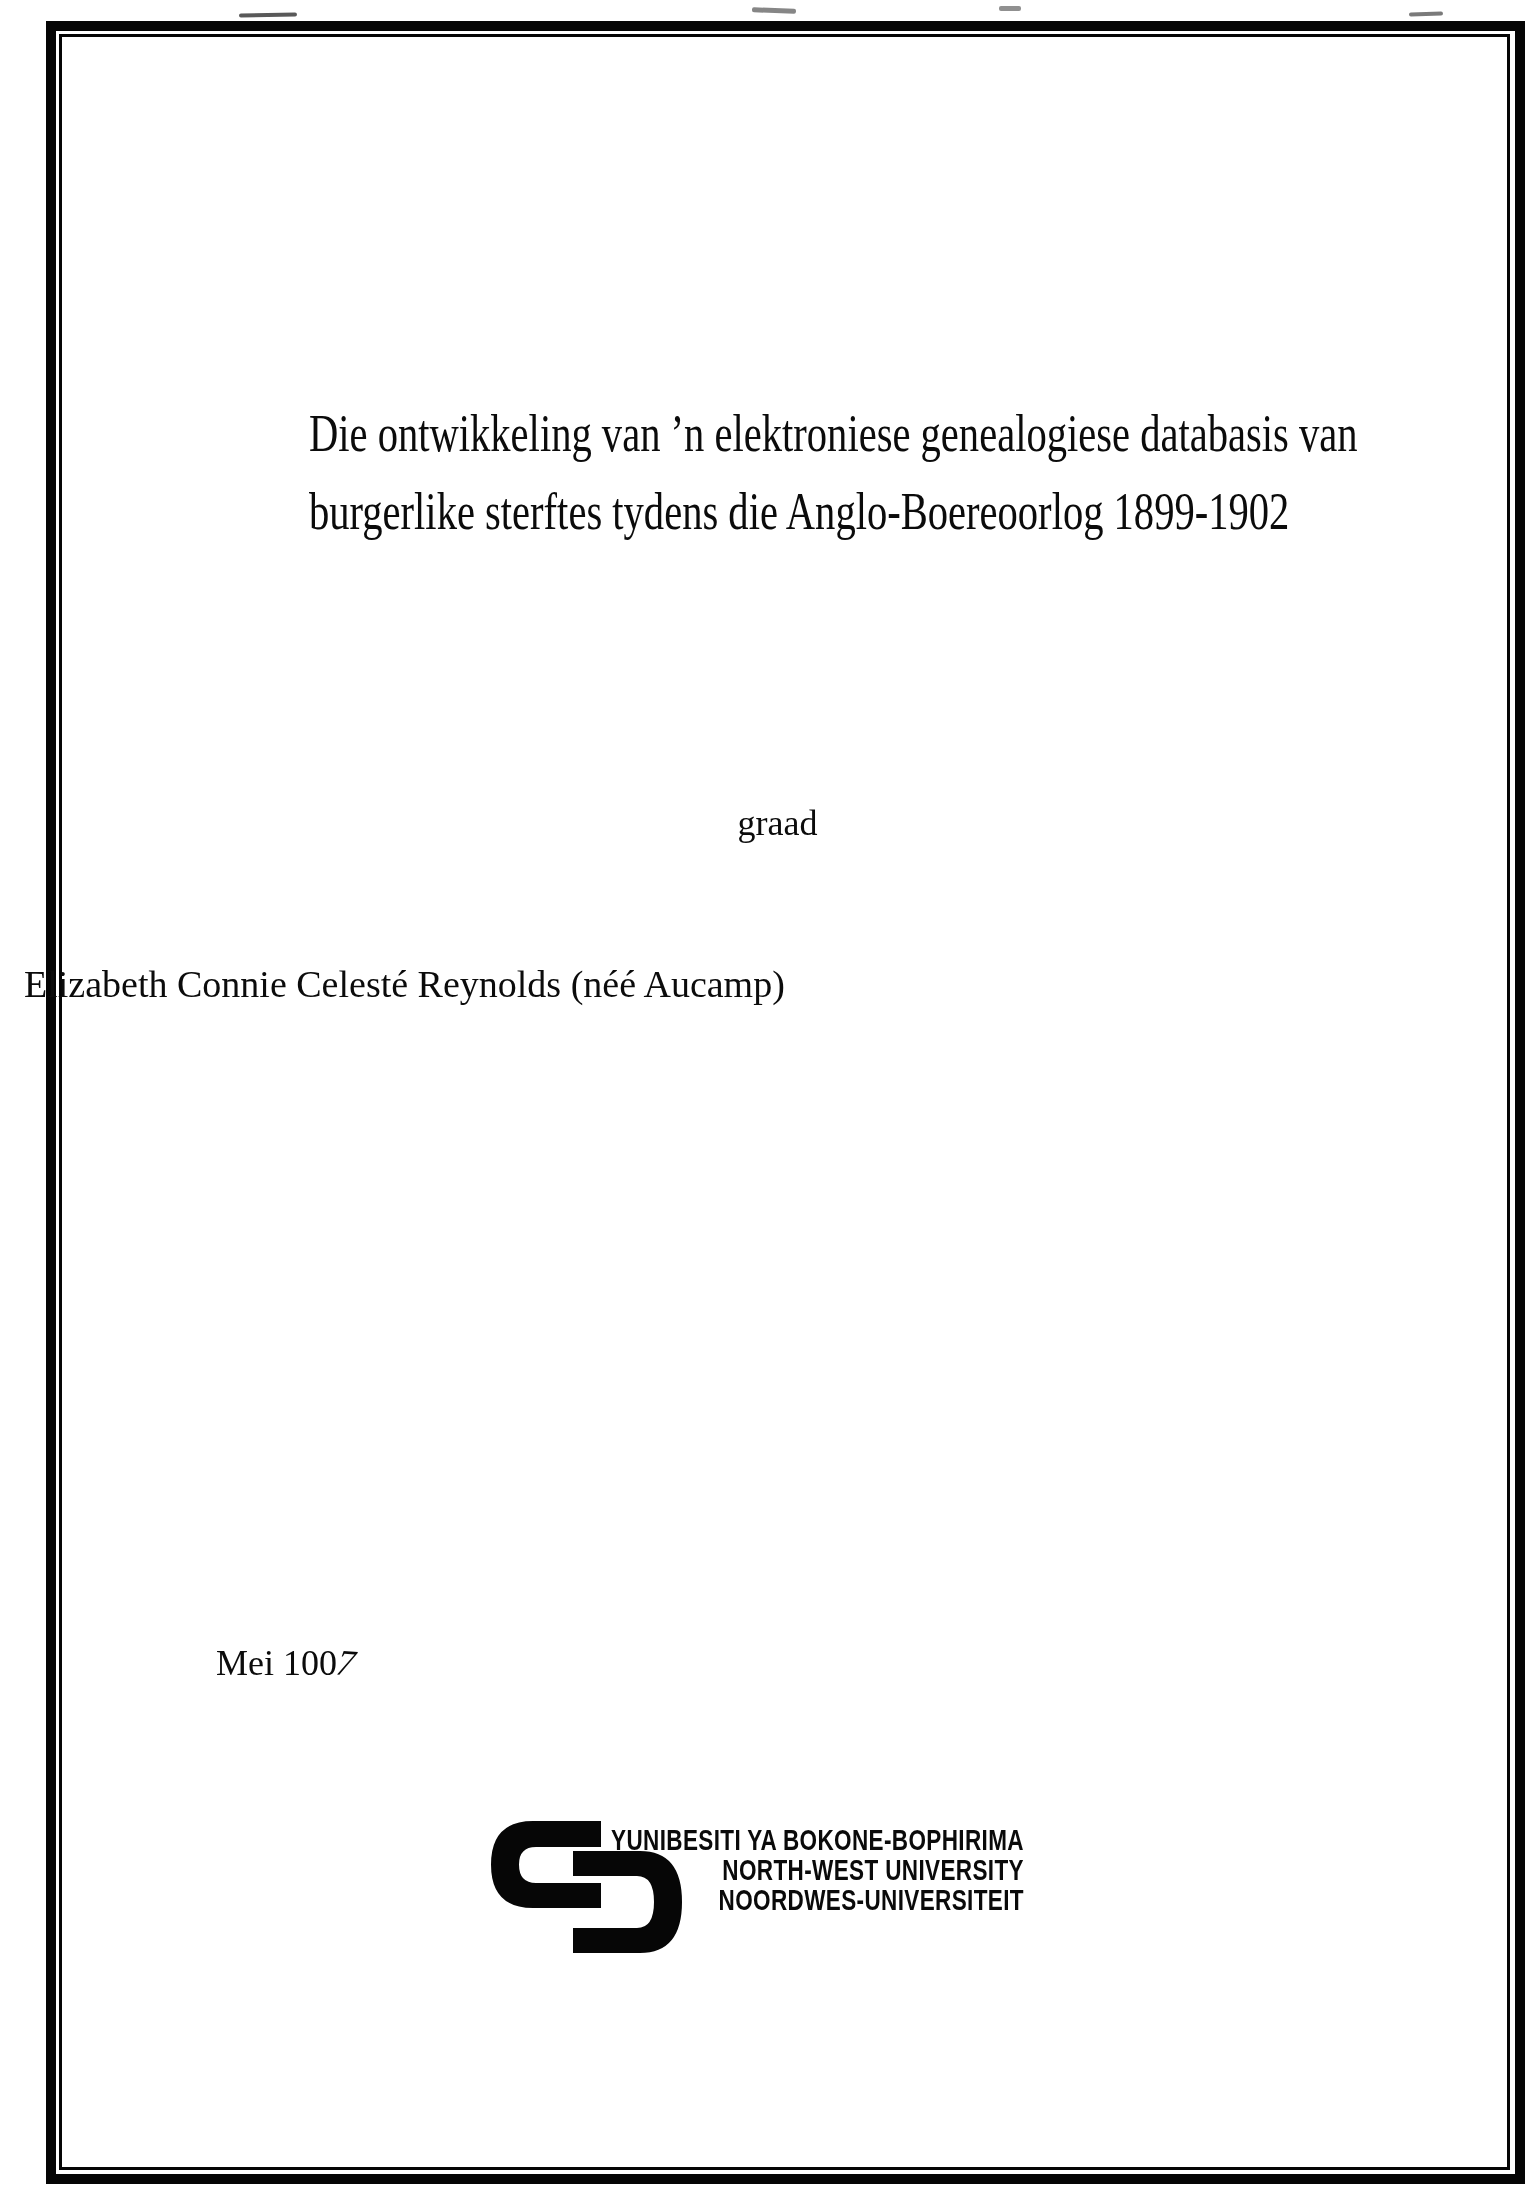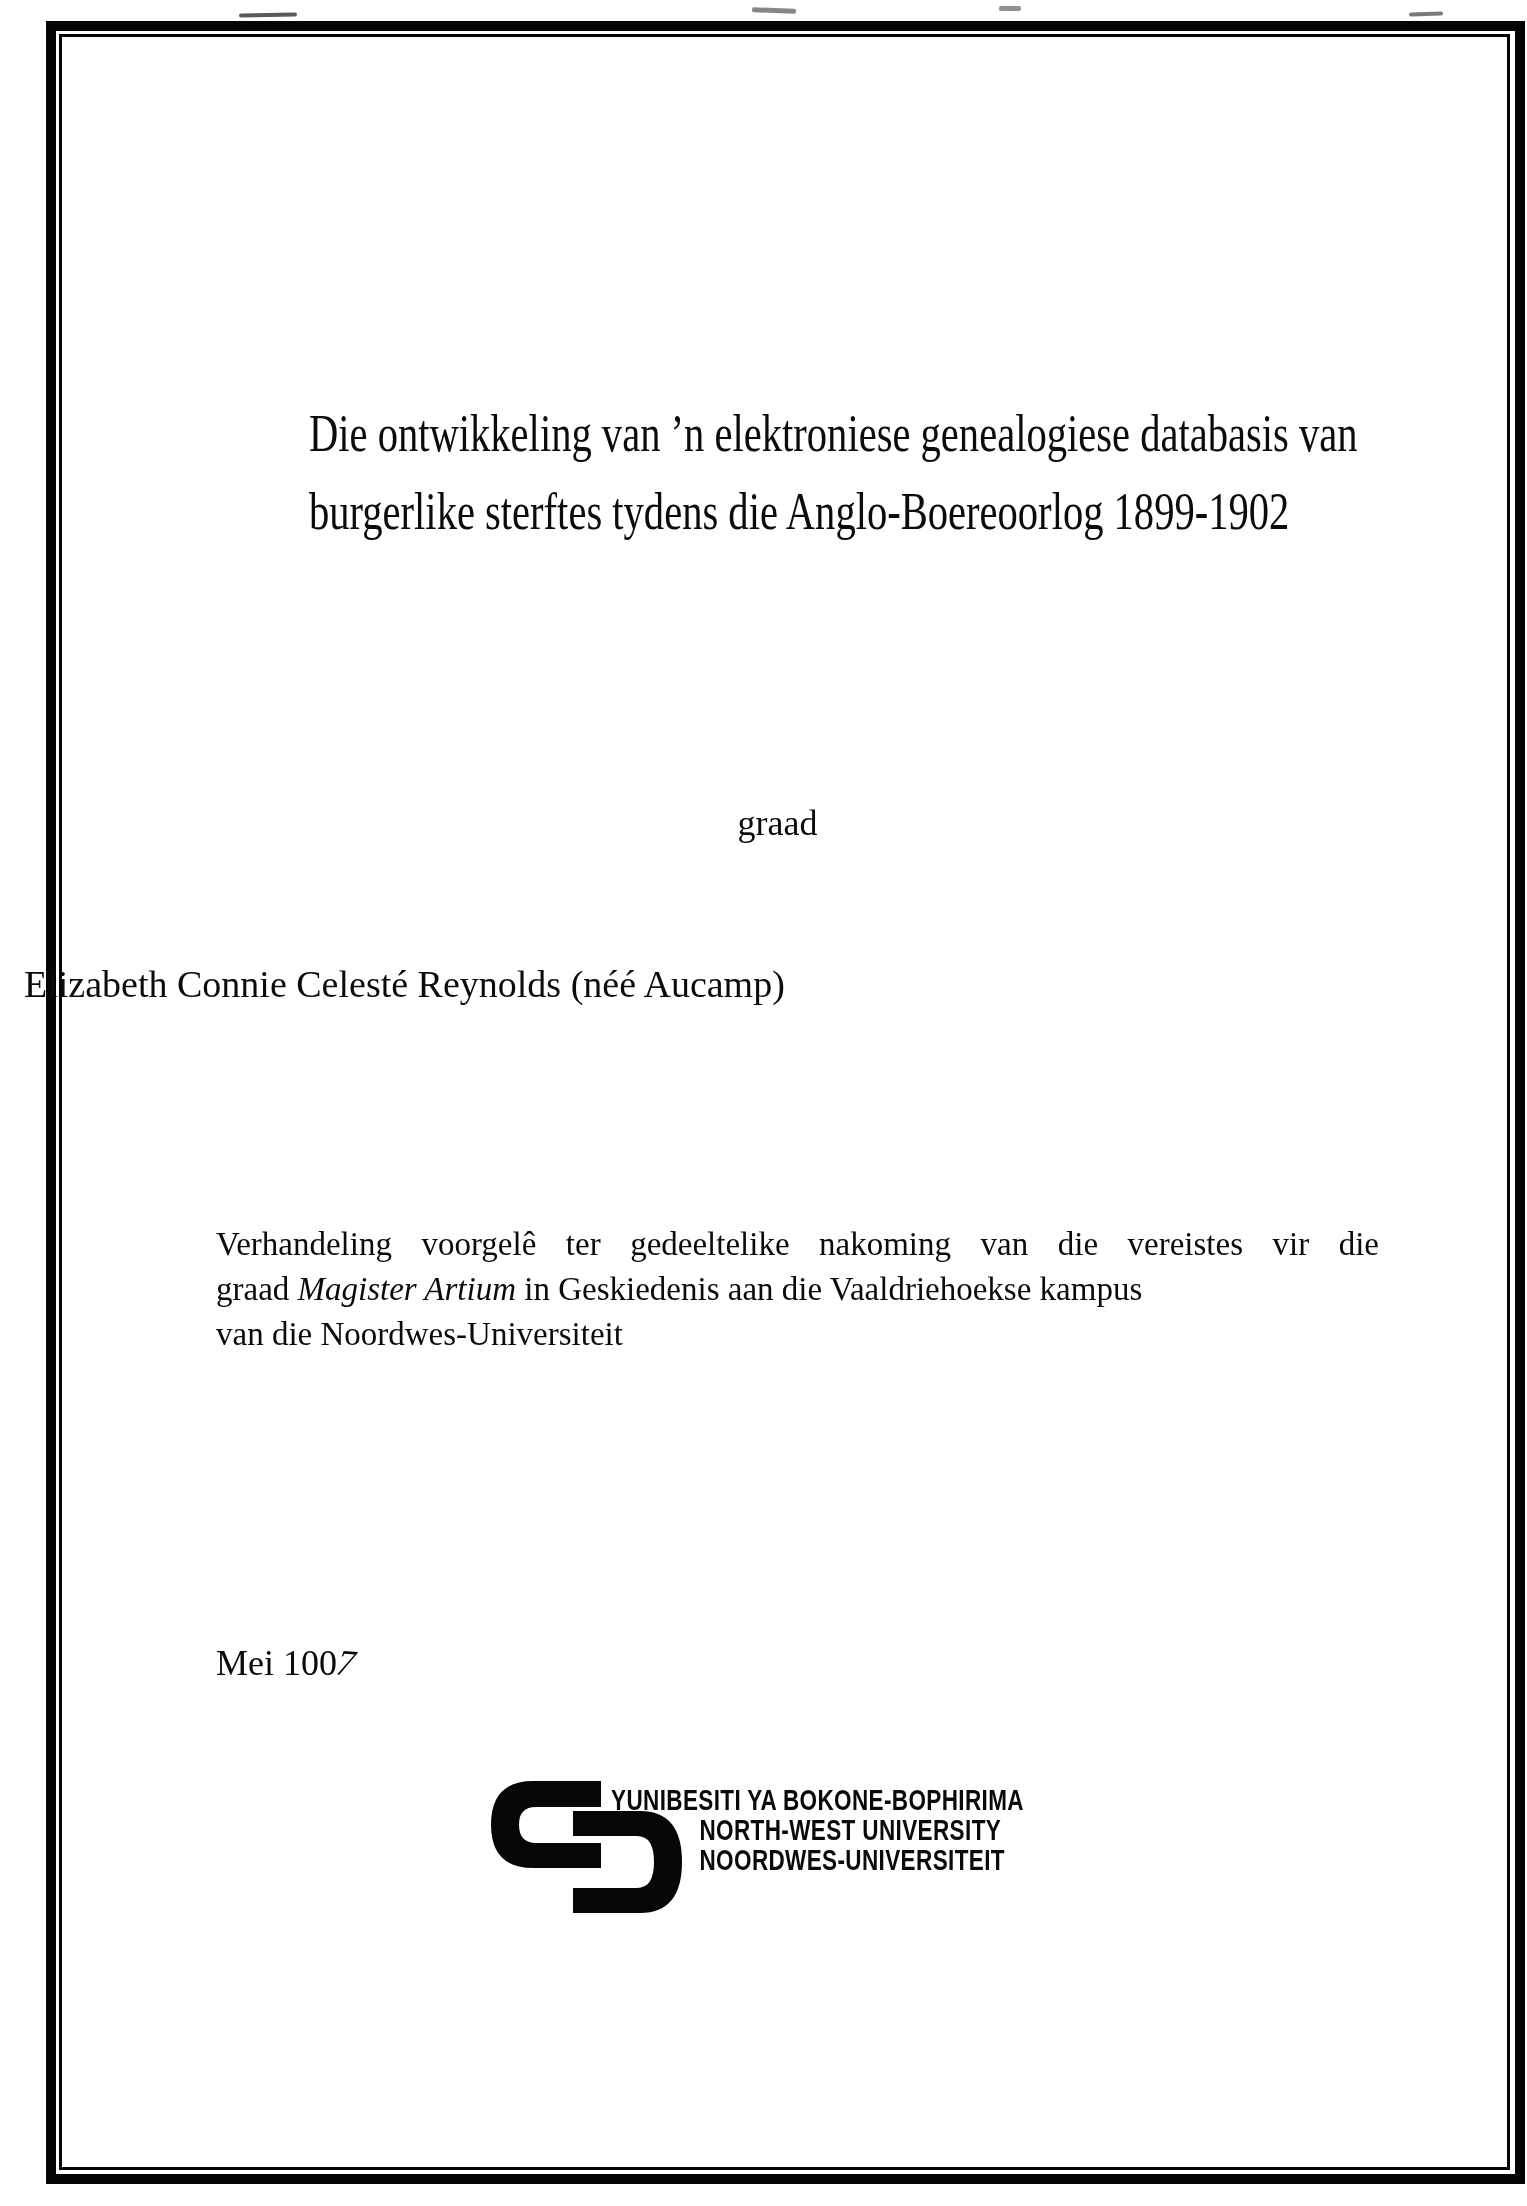--- a/index.html
+++ b/index.html
@@ -48,21 +48,21 @@
     font-size:33px;line-height:45px;
   }
   .statement .just{text-align:justify;text-align-last:justify;}
   .statement .ital{font-style:italic;}
   .supervisor-block{
     position:absolute;left:192px;top:1640px;
     font-size:36px;line-height:47px;
   }
   .odd-seven{display:inline-block;transform:skewX(-16deg) rotate(4deg);}
 
-  .logo{position:absolute;left:467px;top:1779px;width:650px;height:150px;}
+  .logo{position:absolute;left:467px;top:1819px;width:650px;height:150px;text-align:right;}
   .logo-mark{position:absolute;left:0;top:2px;width:192px;height:136px;}
   .logo-text{
     position:absolute;left:120px;top:6px;
     font-family:"Liberation Sans", sans-serif;
     font-weight:bold;font-size:30px;line-height:30px;
     color:#0a0a0a;white-space:nowrap;
     transform:scaleX(0.75);transform-origin:0 0;letter-spacing:0.5px;
   }
   .logo-text .indent{padding-left:118px;}
 </style>
@@ -81,25 +81,20 @@
 
   <div class="title">
     <div class="tline">Die ontwikkeling van ’n elektroniese genealogiese databasis van</div>
     <div class="tline">burgerlike sterftes tydens die Anglo-Boereoorlog 1899-1902</div>
   </div>
 
   <div class="byline">graad</div>
 
   <div class="author">Elizabeth Connie Celesté Reynolds (néé Aucamp)</div>
 
-  <div class="statement">
-    <div class="just">Verhandeling voorgelê ter gedeeltelike nakoming van die vereistes vir die</div>
-    <div><span>graad </span><span class="ital">Magister Artium</span><span> in Geskiedenis aan die Vaaldriehoekse kampus</span></div>
-    <div>van die Noordwes-Universiteit</div>
-  </div>
 
   <div class="supervisor-block">
     <div><span>Mei 100</span><span class="odd-seven">7</span></div>
   </div>
 
   <div class="logo">
     <svg class="logo-mark" viewBox="0 0 192 136" xmlns="http://www.w3.org/2000/svg">
       <path fill="#060606" d="M110,0 H42 Q0,0 0,43.5 Q0,87 42,87 H110 V62 H45 Q28,62 28,43.5 Q28,26 45,26 H110 Z"></path>
       <path fill="#060606" d="M82,30 H149 Q191,30 191,81 Q191,132 149,132 H82 V107 H146 Q163,107 163,81 Q163,55 146,55 H82 Z"></path>
     </svg>

